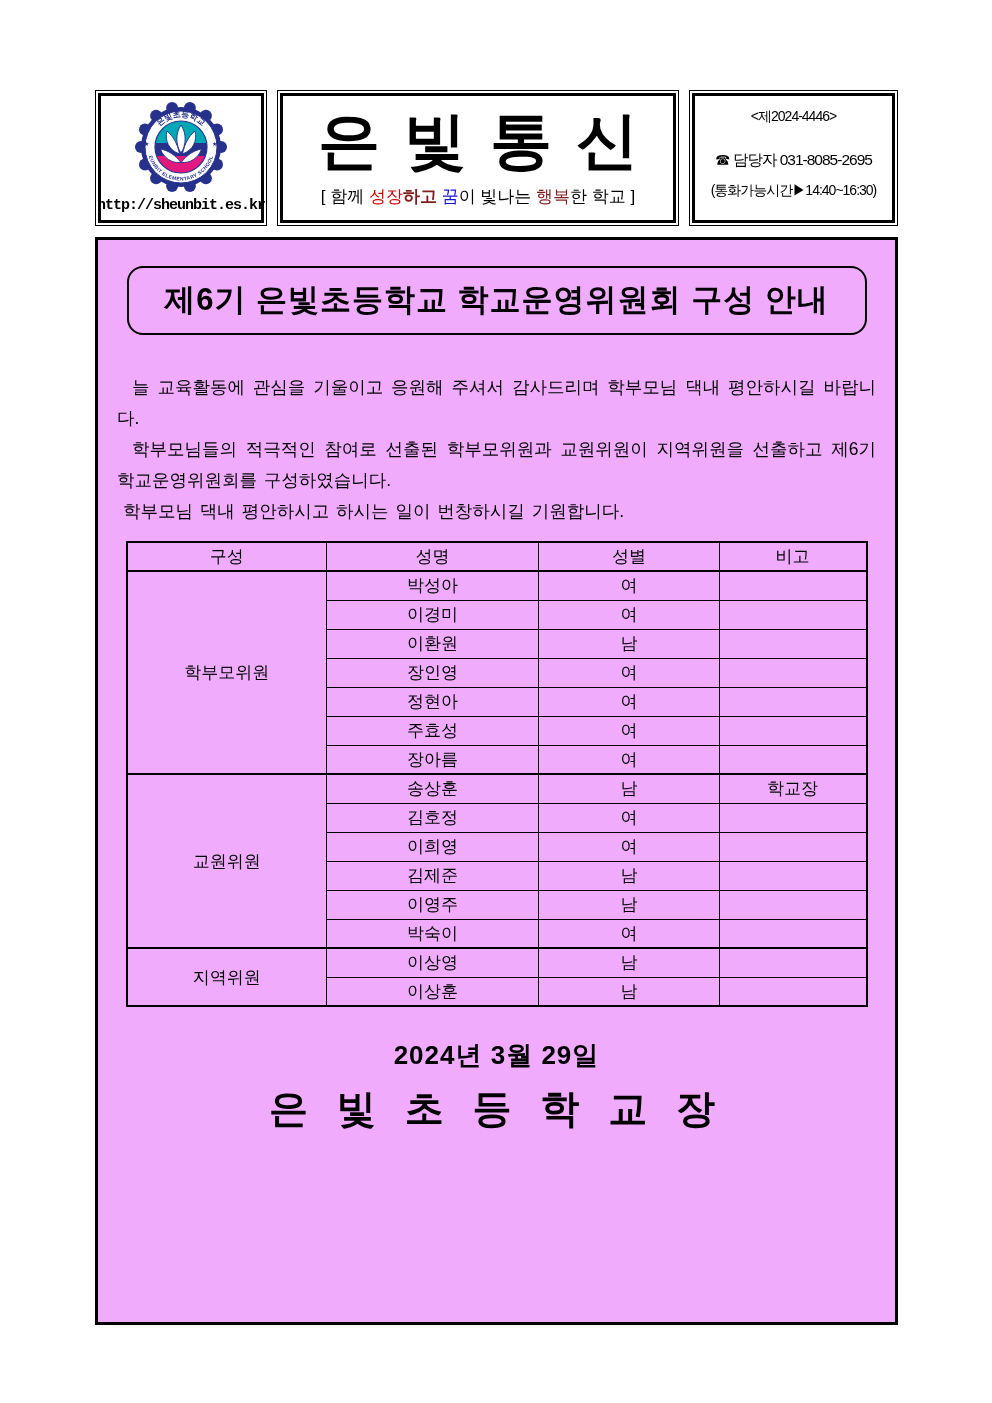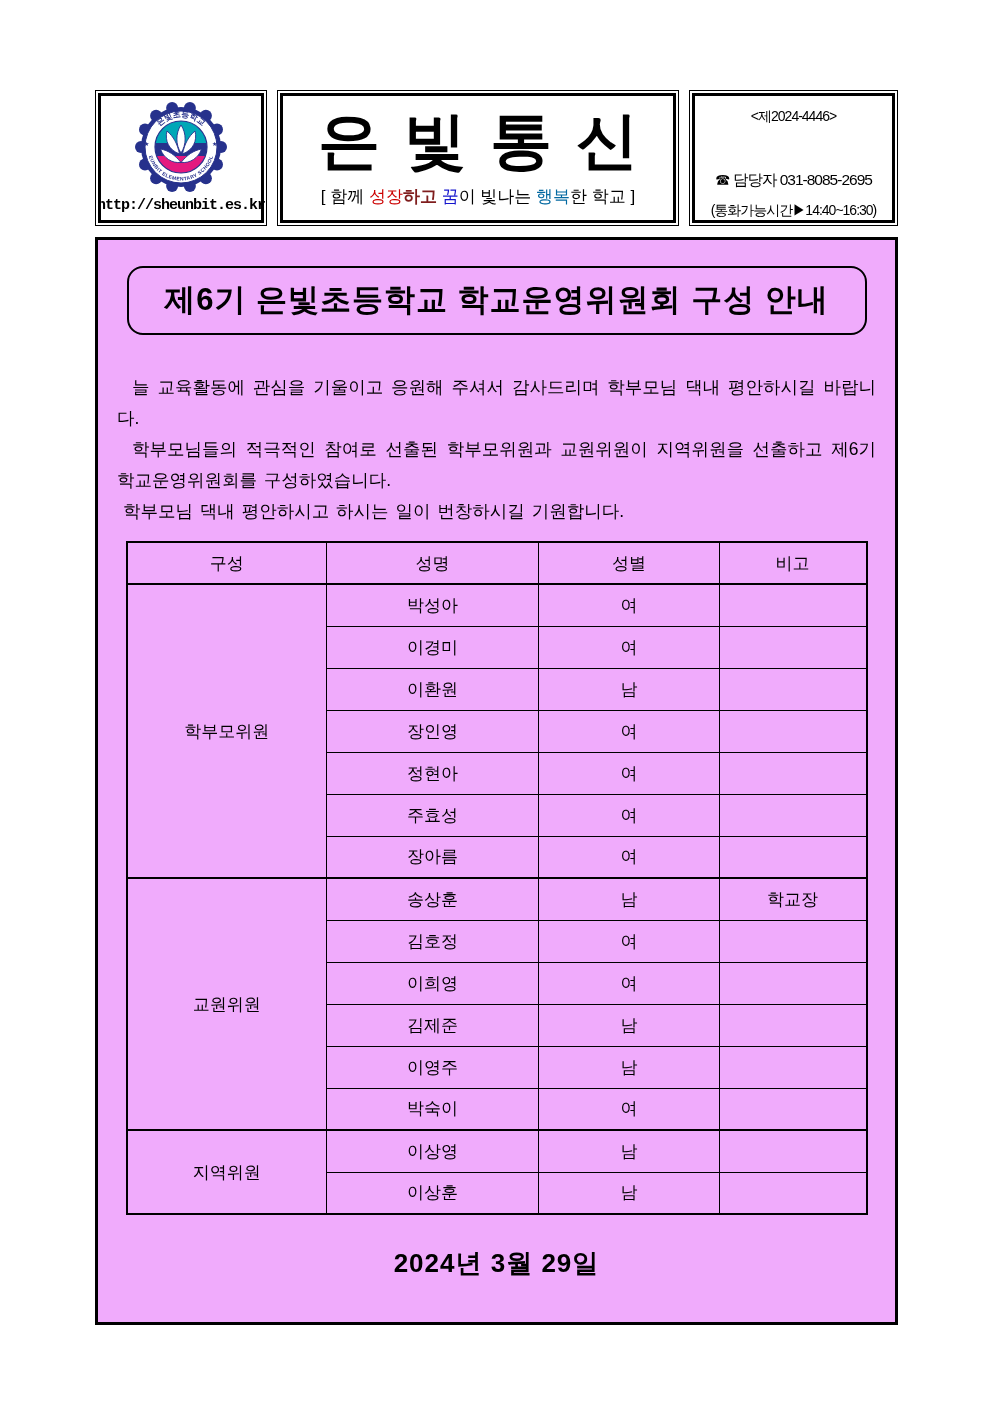--- a/index.html
+++ b/index.html
@@ -17,35 +17,35 @@
   .logo-url { font-family:"Liberation Mono","DejaVu Sans Mono",monospace; font-weight:bold; font-size:15px; letter-spacing:-1px; white-space:nowrap; margin-top:0px; }
 
   .title-box { flex:1; }
   .title-inner { display:flex; flex-direction:column; align-items:center; }
   .paper-title { font-size:62px; font-weight:bold; letter-spacing:24px; padding-left:24px; line-height:1; margin-top:14px; white-space:nowrap; }
   .paper-subtitle { font-size:17px; margin-top:13px; white-space:nowrap; letter-spacing:0px; }
 
   .info-box { width:209px; }
   .info-inner { text-align:center; }
   .doc-number { font-size:14px; margin-top:12px; letter-spacing:-1px; }
-  .contact { font-size:15.5px; margin-top:44px; letter-spacing:-1px; white-space:nowrap; }
+  .contact { font-size:15.5px; margin-top:24px; letter-spacing:-1px; white-space:nowrap; }
   .hours { font-size:14px; margin-top:11px; letter-spacing:-1px; white-space:nowrap; }
 
   
   .main-box { position:absolute; left:95px; top:237px; width:803px; height:1088px; border:3px solid #000; background:#f0abfc; }
   .notice-title { margin:26px auto 0; width:740px; border:2px solid #000; border-radius:16px; text-align:center; font-size:31px; font-weight:bold; padding:11px 0 12px; letter-spacing:1px; white-space:nowrap; }
 
   .body-text { margin:37px 19px 0 19px; font-size:17.5px; line-height:31px; text-align:justify; word-spacing:2px; }
   .body-text p { text-indent:15px; }
   .body-text p.small-indent { text-indent:6px; }
 
   .table-title { text-align:center; font-size:23px; margin-top:33px; letter-spacing:2px; }
 
   table.committee-table { border-collapse:collapse; margin:14px auto 0; width:742px; table-layout:fixed; border:2px solid #000; }
-  .committee-table th, .committee-table td { border:1px solid #000; height:42px; font-size:17px; font-weight:normal; text-align:center; vertical-align:middle; padding:0; }
+  .committee-table th, .committee-table td { border:1px solid #000; height:29px; font-size:17px; font-weight:normal; text-align:center; vertical-align:middle; padding:0; }
   .committee-table th { border-bottom:2px solid #000; }
   .committee-table col.c-group { width:27%; }
   .committee-table col.c-name  { width:28.7%; }
   .committee-table col.c-gender{ width:24.4%; }
   .committee-table col.c-note  { width:19.9%; }
   .committee-table tr.group-start td { border-top:2px solid #000; }
 
   .notice-date { text-align:center; font-size:26px; font-weight:600; margin-top:31px; letter-spacing:1px; }
   .signature { text-align:center; font-size:39px; font-weight:bold; letter-spacing:9px; margin-top:9px; white-space:nowrap; }
 </style>
@@ -106,21 +106,21 @@
           <text x="13" y="49" font-size="6" fill="#26318c">★</text>
           <text x="81" y="49" font-size="6" fill="#26318c">★</text>
         </svg>
         <div class="logo-url">http://sheunbit.es.kr</div>
       </div>
     </div>
 
     <div class="dbl-box title-box">
       <div class="dbl-inner title-inner">
         <div class="paper-title">은빛통신</div>
-        <div class="paper-subtitle"><span style="color: rgb(0, 0, 0);">[ 함께 </span><span style="color: rgb(204, 0, 0);">성장</span><span style="color: #7f1d1d; font-weight: bold;">하고 </span><span style="color: rgb(20, 20, 204);">꿈</span><span style="color: rgb(0, 0, 0);">이 빛나는 </span><span style="color: #0369a1;">행복</span><span style="color: rgb(0, 0, 0);">한 학교 ]</span></div>
+        <div class="paper-subtitle"><span style="color: rgb(0, 0, 0);">[ 함께 </span><span style="color: rgb(204, 0, 0);">성장</span><span style="color: #7f1d1d; font-weight: bold;">하고 </span><span style="color: rgb(20, 20, 204);">꿈</span><span style="color: rgb(0, 0, 0);">이 빛나는 </span><span style="color: #7f1d1d;">행복</span><span style="color: rgb(0, 0, 0);">한 학교 ]</span></div>
       </div>
     </div>
 
     <div class="dbl-box info-box">
       <div class="dbl-inner info-inner">
         <div class="doc-number">&lt;제2024-4446&gt;</div>
         <div class="contact">☎ 담당자 031-8085-2695</div>
         <div class="hours">(통화가능시간▶14:40~16:30)</div>
       </div>
     </div>
@@ -228,14 +228,15 @@
           </tr>
           <tr>
             <td>이상훈</td>
             <td>남</td>
             <td></td>
           </tr>
         </tbody>
     </table>
 
     <div class="notice-date">2024년 3월 29일</div>
+    <div class="signature">은 빛 초 등 학 교 장</div>
   </div>
 </div>
 
 </body></html>

